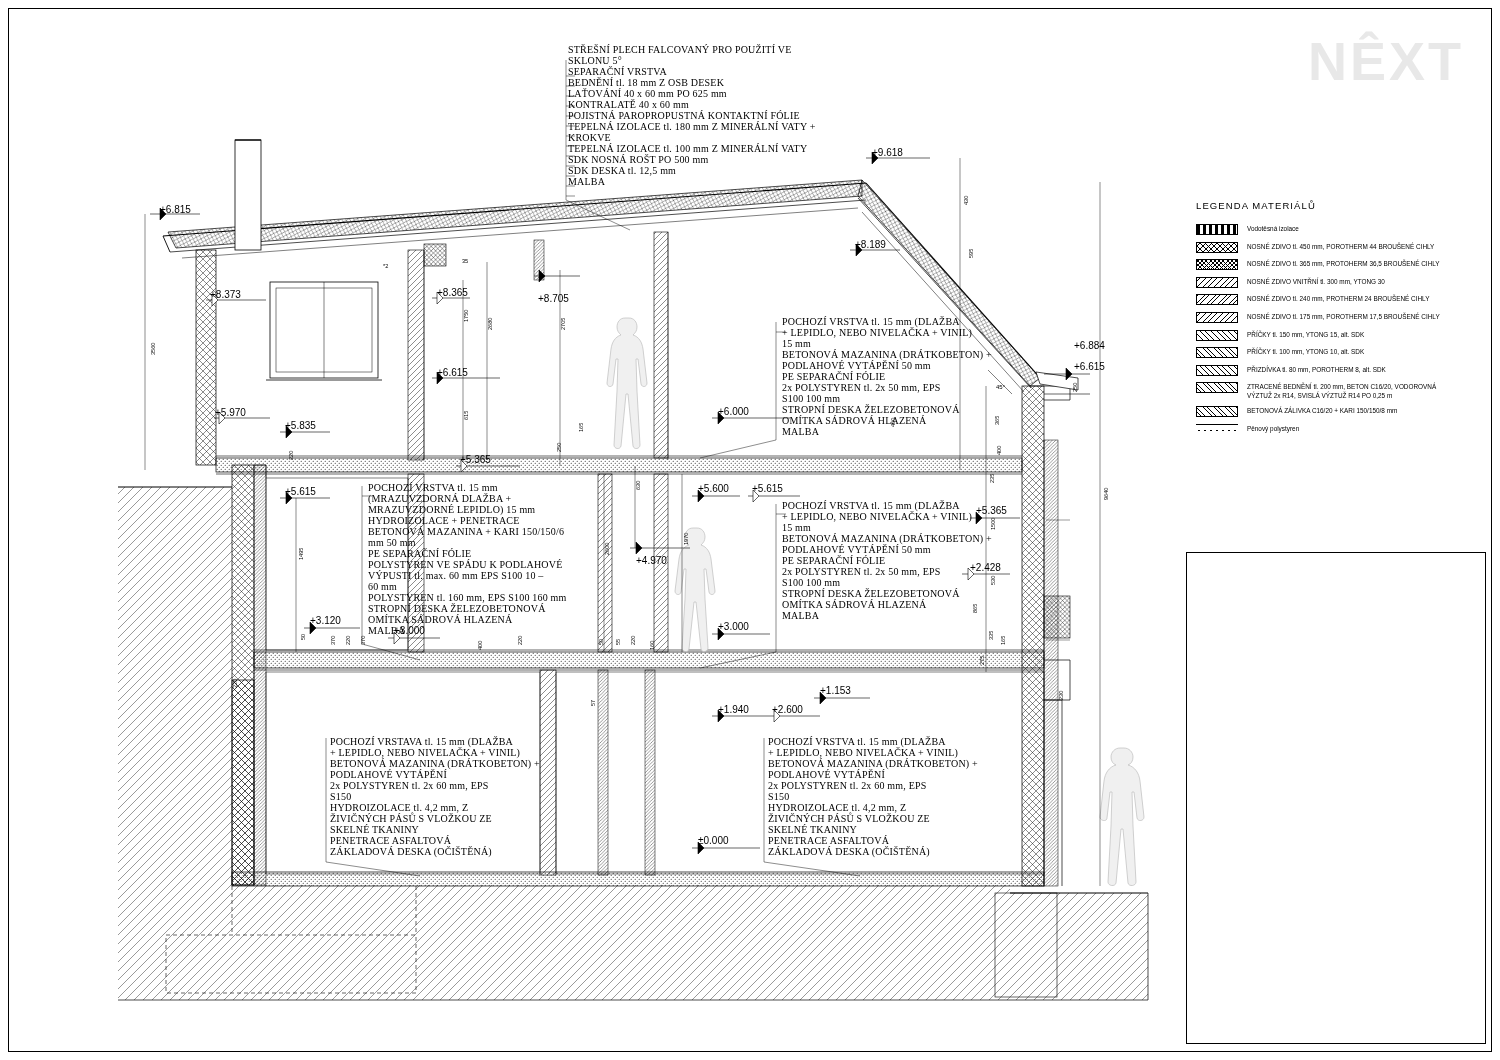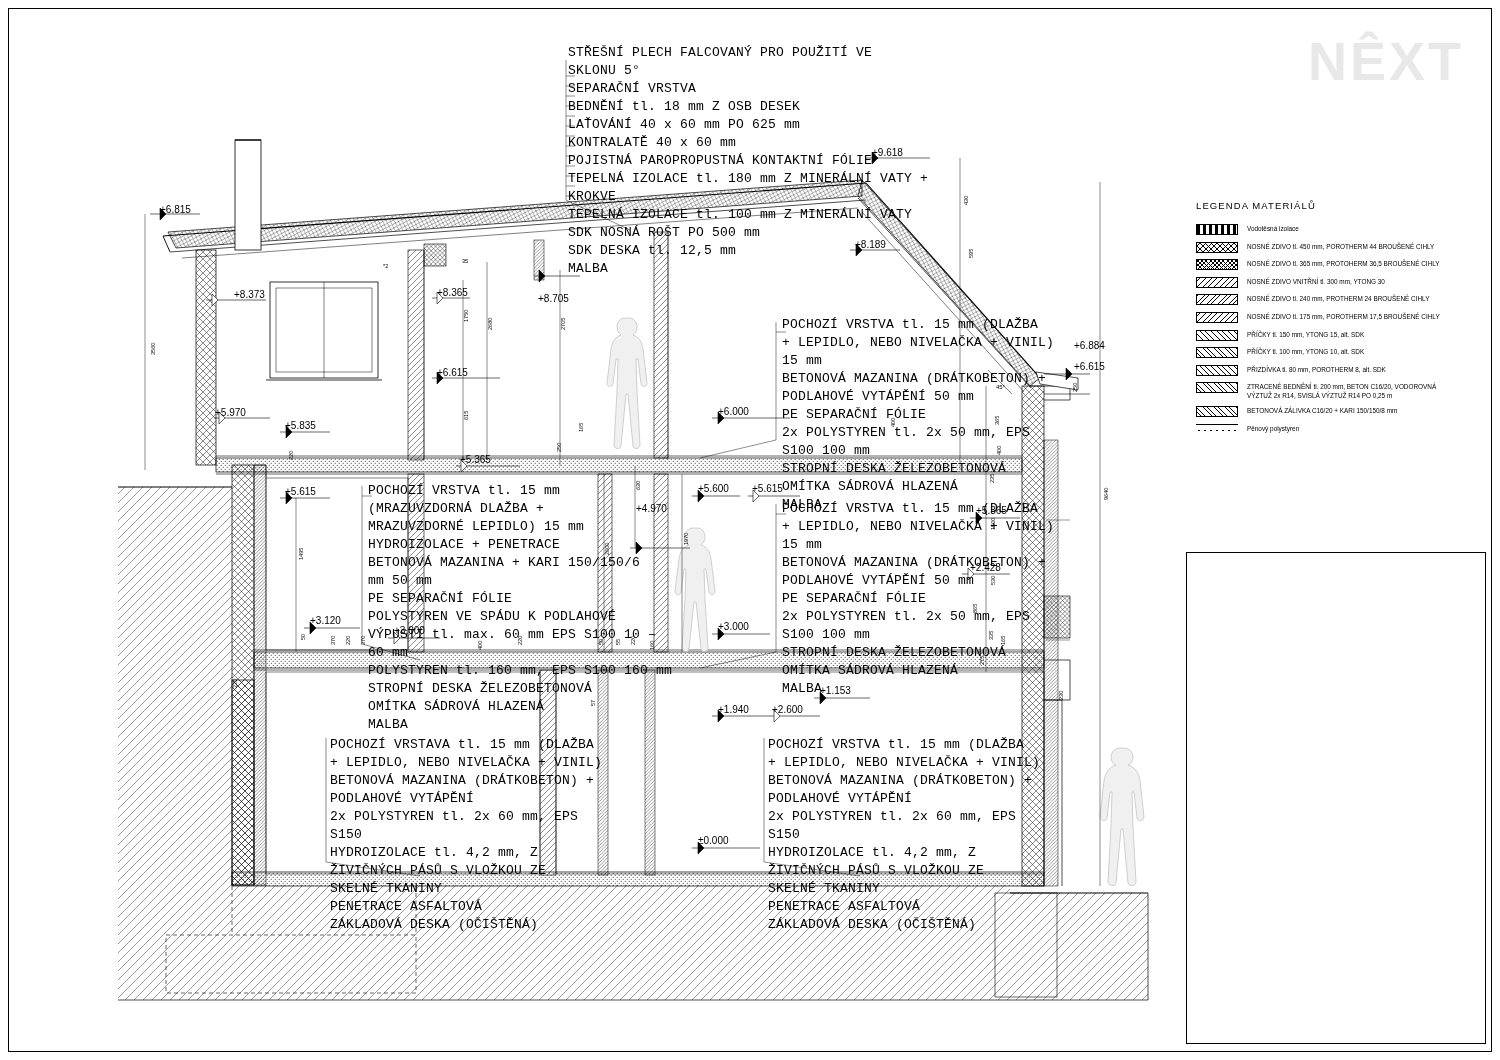--- a/index.html
+++ b/index.html
@@ -16,23 +16,23 @@
   }
   .frame {
     position:absolute; left:8px; top:8px; width:1484px; height:1044px;
     border:1px solid #000; box-sizing:border-box;
   }
   svg.draw { position:absolute; left:0; top:0; width:1500px; height:1060px; }
 
   
   .txt {
     position:absolute;
-    font-family:Liberation Mono, monospace;
-    font-size:13px;
-    line-height:18px;
+    font-family:Liberation Serif, serif;
+    font-size:10px;
+    line-height:11px;
     white-space:pre;
     letter-spacing:0.2px;
     color:#000;
   }
   .lvl {
     position:absolute;
     font-size:10px;
     line-height:9px;
     white-space:pre;
     color:#000;
@@ -398,36 +398,36 @@
 2x POLYSTYREN tl. 2x 60 mm, EPS
 S150
 HYDROIZOLACE tl. 4,2 mm, Z
 ŽIVIČNÝCH PÁSŮ S VLOŽKOU ZE
 SKELNÉ TKANINY
 PENETRACE ASFALTOVÁ
 ZÁKLADOVÁ DESKA (OČIŠTĚNÁ)</div>
 
   <div class="lvl" style="left:160px; top:205px;">+6.815</div>
   <div class="lvl" style="left:872px; top:148px;">+9.618</div>
-  <div class="lvl" style="left:210px; top:290px;margin-left:24px;">+8.373</div>
+  <div class="lvl" style="left:210px; top:290px;">+8.373</div>
   <div class="lvl" style="left:437px; top:288px;">+8.365</div>
   <div class="lvl" style="left:538px; top:266px;margin-top:28px;">+8.705</div>
   <div class="lvl" style="left:855px; top:240px;">+8.189</div>
   <div class="lvl" style="left:437px; top:368px;">+6.615</div>
   <div class="lvl" style="left:1074px; top:341px;">+6.884</div>
   <div class="lvl" style="left:1074px; top:362px;">+6.615</div>
   <div class="lvl" style="left:215px; top:408px;">+5.970</div>
   <div class="lvl" style="left:285px; top:421px;">+5.835</div>
   <div class="lvl" style="left:718px; top:407px;">+6.000</div>
   <div class="lvl" style="left:460px; top:455px;">+5.365</div>
   <div class="lvl" style="left:285px; top:487px;">+5.615</div>
   <div class="lvl" style="left:698px; top:484px;">+5.600</div>
   <div class="lvl" style="left:752px; top:484px;">+5.615</div>
   <div class="lvl" style="left:976px; top:506px;">+5.365</div>
-  <div class="lvl" style="left:636px; top:504px;">+4.970</div>
+  <div class="lvl" style="left:636px; top:556px;">+4.970</div>
   <div class="lvl" style="left:970px; top:563px;">+2.428</div>
   <div class="lvl" style="left:310px; top:616px;text-align:right;">+3.120</div>
   <div class="lvl" style="left:394px; top:626px;">+3.000</div>
   <div class="lvl" style="left:718px; top:622px;">+3.000</div>
   <div class="lvl" style="left:820px; top:686px;">+1.153</div>
   <div class="lvl" style="left:718px; top:705px;">+1.940</div>
   <div class="lvl" style="left:772px; top:705px;">+2.600</div>
   <div class="lvl" style="left:698px; top:836px;">±0.000</div>
 
   <div class="dim" style="left:462px; top:258px;">35</div>

